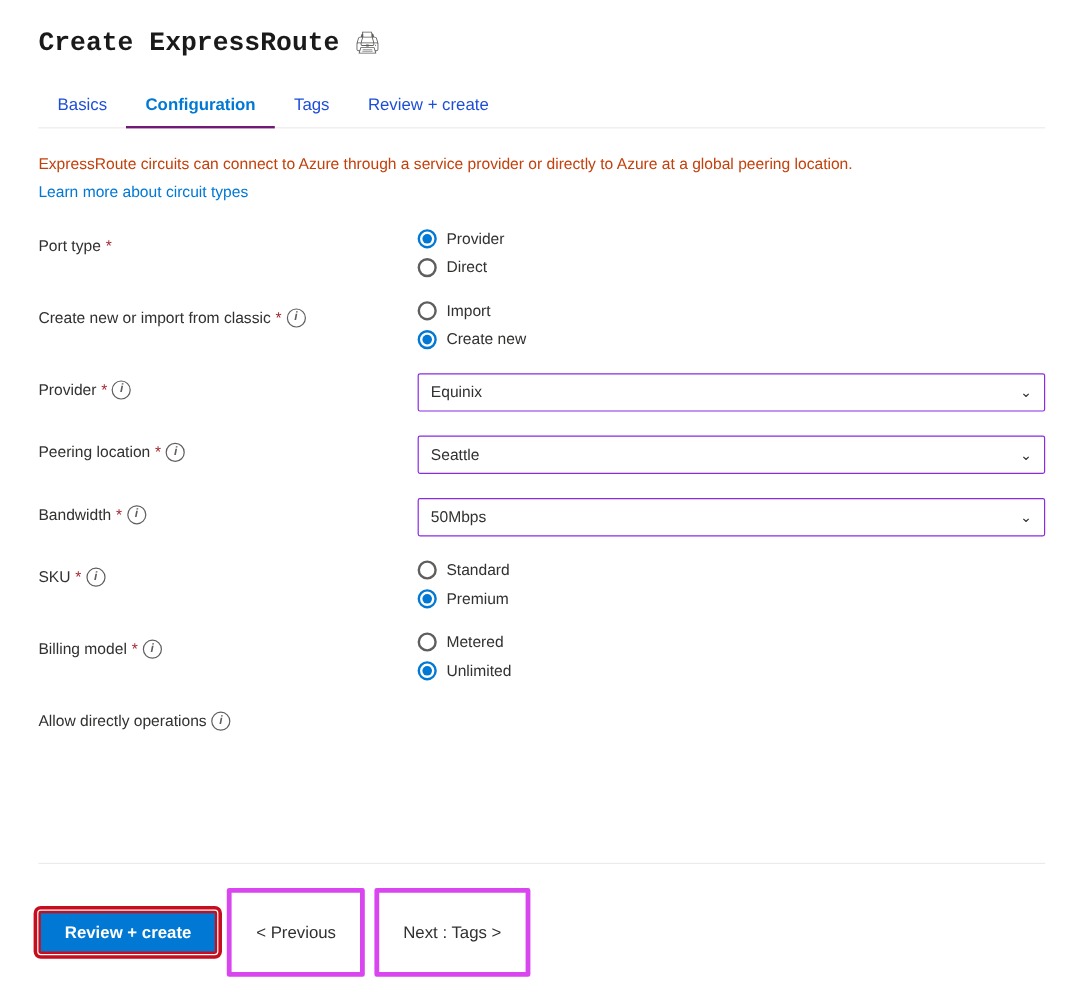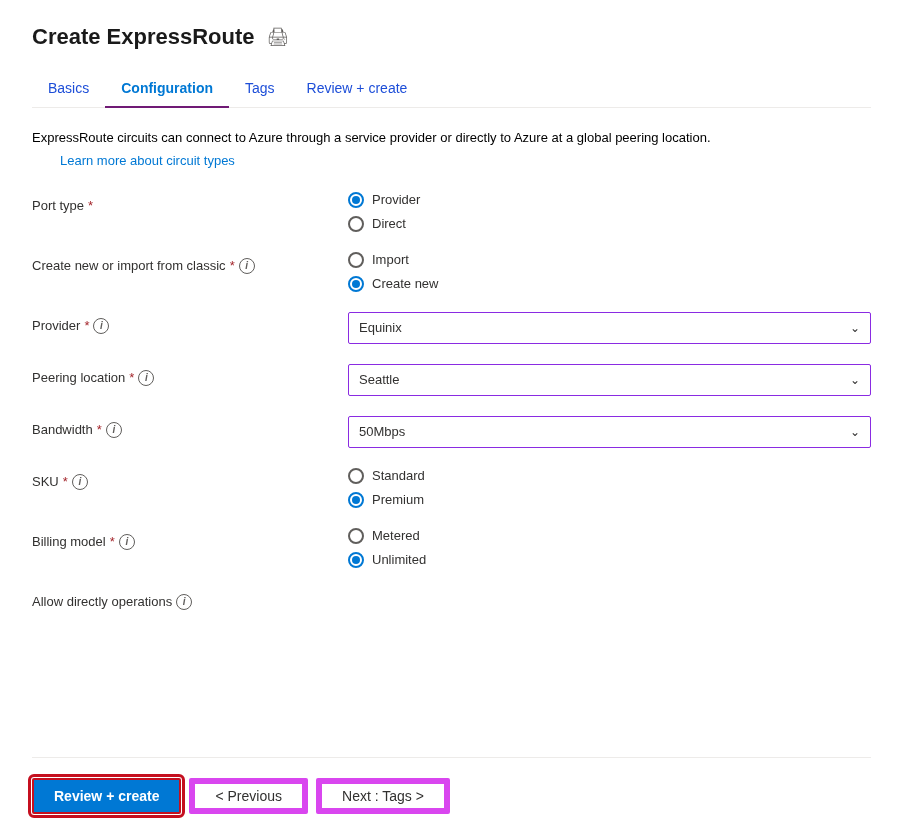--- a/index.html
+++ b/index.html
@@ -15,20 +15,21 @@
       background: #fff;
       padding: 24px 32px 0 32px;
       display: flex;
       flex-direction: column;
     }
     .page-header {
       display: flex;
       align-items: center;
       gap: 12px;
       margin-bottom: 20px;
+      font-family: Liberation Mono, monospace;
     }
     .page-title {
       font-size: 22px;
       font-weight: 600;
       color: #1a1a1a;
     }
     .print-icon {
       font-size: 18px;
       color: #605e5c;
       cursor: pointer;
@@ -47,30 +48,29 @@
       border-bottom: 2px solid transparent;
       margin-bottom: -1px;
     }
     .tab.active {
       color: #0078d4;
       font-weight: 600;
       border-bottom: 2px solid #701a75;
     }
     .description {
       font-size: 13px;
-      color: #000000;
+      color: #c2410c;
       margin-bottom: 4px;
       line-height: 1.5;
     }
     .learn-more-link {
       color: #0078d4;
       text-decoration: none;
       font-size: 13px;
       cursor: pointer;
-      margin-left: 28px;
     }
     .form-section {
       margin-top: 24px;
       flex: 1;
     }
     .form-row {
       display: flex;
       align-items: flex-start;
       margin-bottom: 20px;
       min-height: 32px;
@@ -174,23 +174,23 @@
       padding: 8px 20px;
       font-size: 14px;
       font-weight: 600;
       cursor: pointer;
       outline: 3px solid #c50f1f;
       outline-offset: 1px;
     }
     .btn-secondary {
       background: #fff;
       color: #323130;
-      border: 6px solid #d946ef;
+      border: 4px solid #d946ef;
       border-radius: 2px;
-      padding: 4px 20px;
+      padding: 25px 20px;
       font-size: 14px;
       cursor: pointer;
     }
   </style>
 </head>
 <body>
 
 <div class="page-container">
 
   <div class="page-header">

